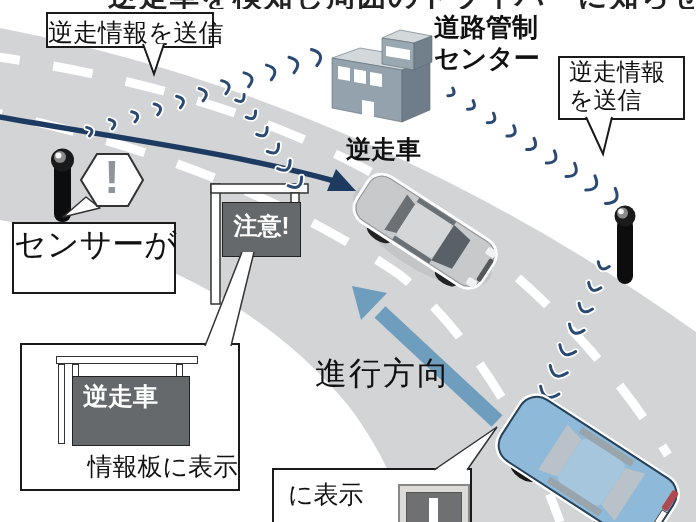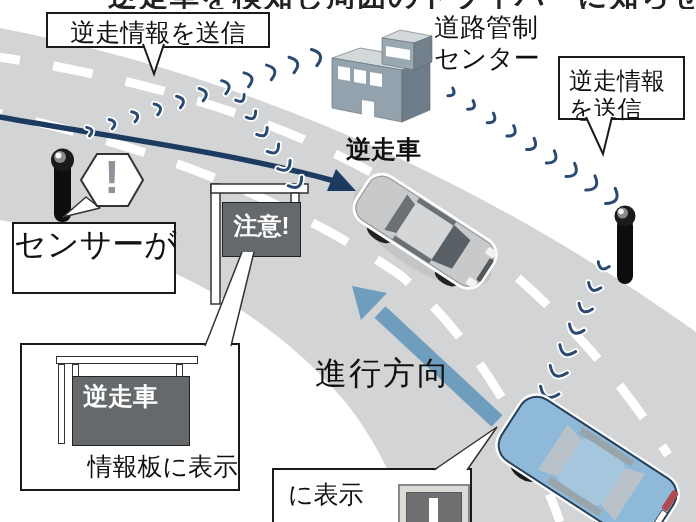--- a/index.html
+++ b/index.html
@@ -5,23 +5,23 @@
   html,body{margin:0;padding:0;background:#fff;}
   .stage{position:relative;width:696px;height:522px;overflow:hidden;background:#fff;
          font-family:"Liberation Sans","DejaVu Sans",sans-serif;color:#111;}
   svg.base{position:absolute;left:0;top:0;z-index:0;}
   svg.overlay{position:absolute;left:0;top:0;z-index:3;pointer-events:none;}
   .abs{position:absolute;z-index:2;}
   .whitebox{background:#fff;border:2px solid #1a1a1a;box-sizing:border-box;}
   .jp{white-space:nowrap;}
   .headline-clip{left:108px;top:0;width:586px;height:9px;overflow:hidden;}
   .headline-clip span{display:block;margin-top:-23px;font-size:29px;font-weight:bold;color:#222;letter-spacing:2px;}
-  .bubble-left{left:46px;top:12px;width:224px;height:36px;text-align:center;font-size:25px;padding-top:2px;}
-  .center-label{left:434px;top:12px;font-size:26px;line-height:31px;font-weight:400;}
-  .bubble-right{left:558px;top:56px;width:127px;height:64px;font-size:24px;line-height:28px;padding:9px 0 0 9px;}
+  .bubble-left{left:46px;top:12px;width:168px;height:36px;text-align:center;font-size:25px;padding-top:2px;}
+  .center-label{left:434px;top:12px;font-size:26px;line-height:31px;font-weight:700;}
+  .bubble-right{left:558px;top:56px;width:127px;height:64px;font-size:24px;line-height:28px;padding:0 0 0 9px;}
   .wrongway-label{left:346px;top:133px;font-size:25px;font-weight:bold;}
   .excl{left:95px;top:150px;width:34px;height:54px;text-align:center;font-size:46px;font-weight:bold;color:#8d949c;}
   .sensor-box{left:12px;top:222px;width:164px;height:72px;text-align:center;font-size:32px;line-height:30px;padding-top:5px;}
   .caution-board{left:222px;top:202px;width:79px;height:55px;background:#66696c;border:1px solid #222;
                  color:#fff;font-size:24px;font-weight:bold;text-align:center;line-height:45px;box-sizing:border-box;}
   .info-box{left:20px;top:343px;width:220px;height:148px;}
   .gantry-piece{position:absolute;background:#fff;border:1.5px solid #333;box-sizing:border-box;}
   .display-board{position:absolute;left:50px;top:31px;width:118px;height:70px;background:#66696c;border:1px solid #222;
                  color:#fff;font-size:25px;font-weight:bold;line-height:32px;padding:3px 0 0 10px;box-sizing:border-box;}
   .board-caption{position:absolute;left:0;top:105px;width:216px;text-align:right;font-size:25px;}

